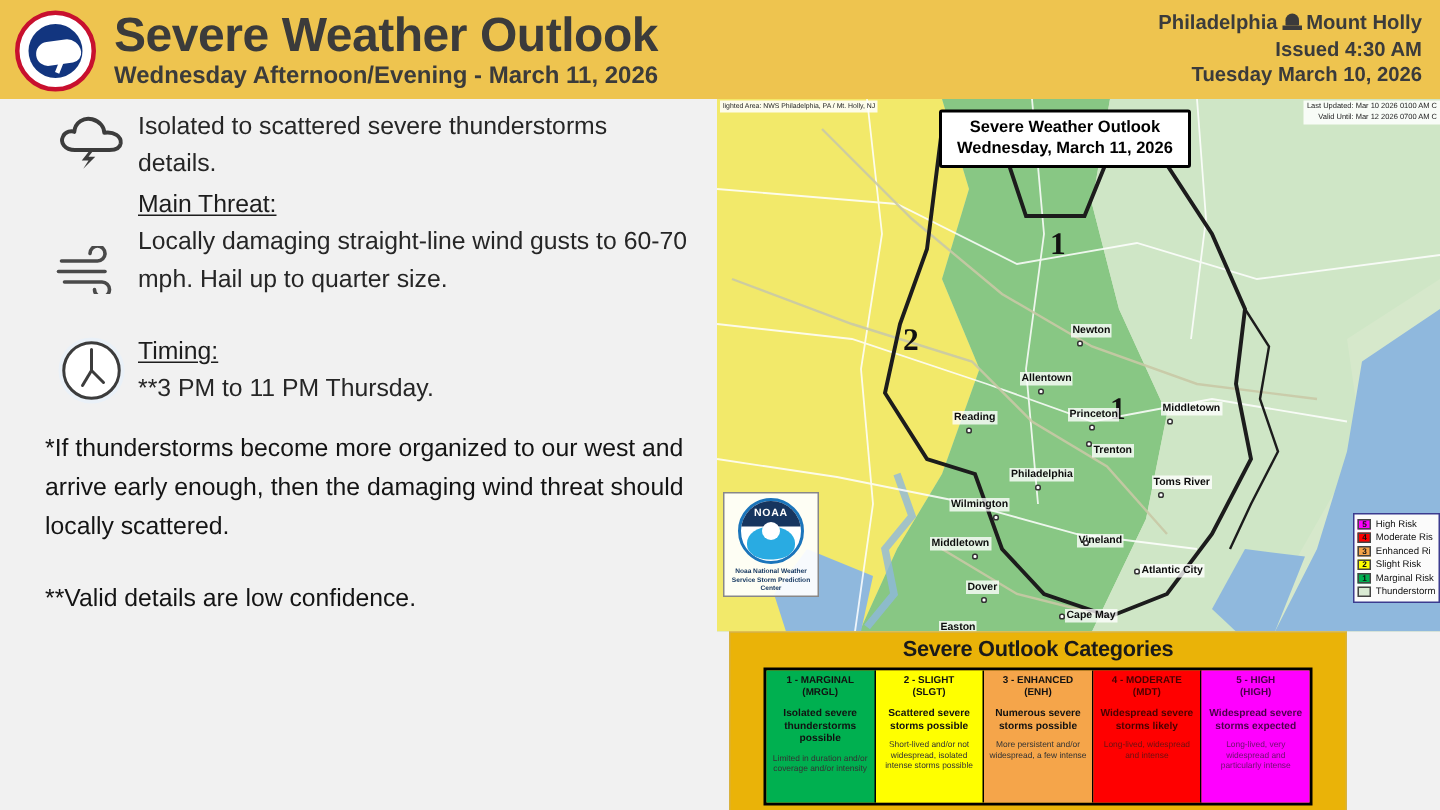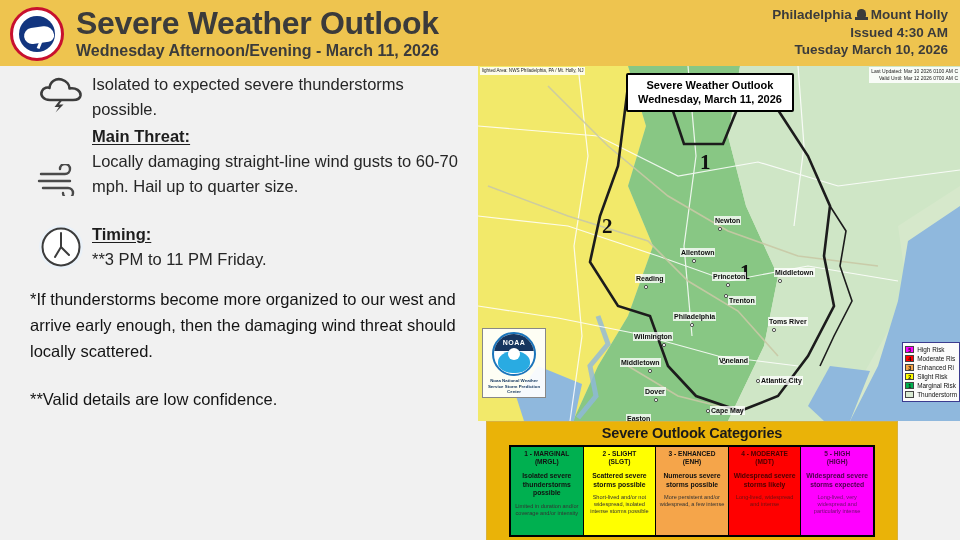--- a/index.html
+++ b/index.html
@@ -96,21 +96,21 @@
   .item {
     display: flex; align-items: flex-start;
     margin: 0 0 0 30px; padding-top: 6px;
   }
   .item-icon { width: 62px; flex: none; display: flex; justify-content: center; }
   .item-body { flex: 1; padding-right: 18px; }
   .item-text {
     font-size: 16.5px; color: #262626; line-height: 25px;
   }
   .item-label {
-    font-size: 16.5px; font-weight: bold; color: #1d1d1d;
+    font-size: 16.5px; font-weight: normal; color: #1d1d1d;
     line-height: 25px;
   }
   .item-label u { text-decoration: underline; text-underline-offset: 2px; }
 
   .note {
     font-size: 16.5px; color: #141414; line-height: 26px;
     margin: 0 18px 0 30px;
   }
   .note.first { margin-top: 14px; }
   .note.second { margin-top: 22px; }
@@ -271,21 +271,21 @@
 
 
   <div class="item">
     <div class="item-icon">
       <svg width="50" height="42" viewBox="0 0 50 42">
         <path d="M14 28 C7 28 4 23 6 19 C7.5 15.5 12 15 13.5 16 C14 9.5 20 6 25.5 7.5 C31 9 33.5 13 33.5 16.5 C40 15.5 45 19 44.5 23.5 C44 27 40.5 28 37 28 Z" fill="none" stroke="#3c3c3c" stroke-width="2.6" stroke-linejoin="round"></path>
         <path d="M24 28 L18.5 35 L23 35 L19.5 40.5 L27.5 32.5 L23 32.5 L26.5 28 Z" fill="#3c3c3c"></path>
       </svg>
     </div>
     <div class="item-body">
-      <div class="item-text">Isolated to expected severe thunderstorms possible.</div>
+      <div class="item-text">Isolated to scattered severe thunderstorms details.</div>
     </div>
   </div>
 
   <div class="item" style="padding-top:26px;">
     <div class="item-icon" style="padding-top:16px;">
       <svg width="48" height="32" viewBox="0 0 48 32">
         <path d="M4 10 H28 a5 5 0 1 0 -5 -5" fill="none" stroke="#4a4a4a" stroke-width="2.4" stroke-linecap="round"></path>
         <path d="M2 17 H33" fill="none" stroke="#4a4a4a" stroke-width="2.4" stroke-linecap="round"></path>
         <path d="M6 24 H31 a5 5 0 1 1 -5 5" fill="none" stroke="#4a4a4a" stroke-width="2.4" stroke-linecap="round"></path>
       </svg>
@@ -300,21 +300,21 @@
     <div class="item-icon">
       <svg width="48" height="48" viewBox="0 0 48 48">
         <circle cx="24" cy="24" r="22" fill="#eaf1f8"></circle>
         <circle cx="24" cy="24" r="18.5" fill="#ffffff" stroke="#3c3c3c" stroke-width="2"></circle>
         <path d="M24 10 V24 L32 32" fill="none" stroke="#3c3c3c" stroke-width="2" stroke-linecap="round"></path>
         <path d="M24 24 L18 34" fill="none" stroke="#3c3c3c" stroke-width="2" stroke-linecap="round"></path>
       </svg>
     </div>
     <div class="item-body" style="margin-top:-1px;">
       <div class="item-label"><u>Timing:</u></div>
-      <div class="item-text">**3 PM to 11 PM Friday.</div>
+      <div class="item-text">**3 PM to 11 PM Thursday.</div>
     </div>
   </div>
 
   <div class="note first">*If thunderstorms become more organized to our west and arrive early enough, then the damaging wind threat should locally scattered.</div>
   <div class="note second">**Valid details are low confidence.</div>
 </div>
 
 <div class="map">
   <svg width="482" height="355" viewBox="0 0 482 355">
     <rect x="0" y="0" width="482" height="355" fill="#d6e8cb"></rect>

